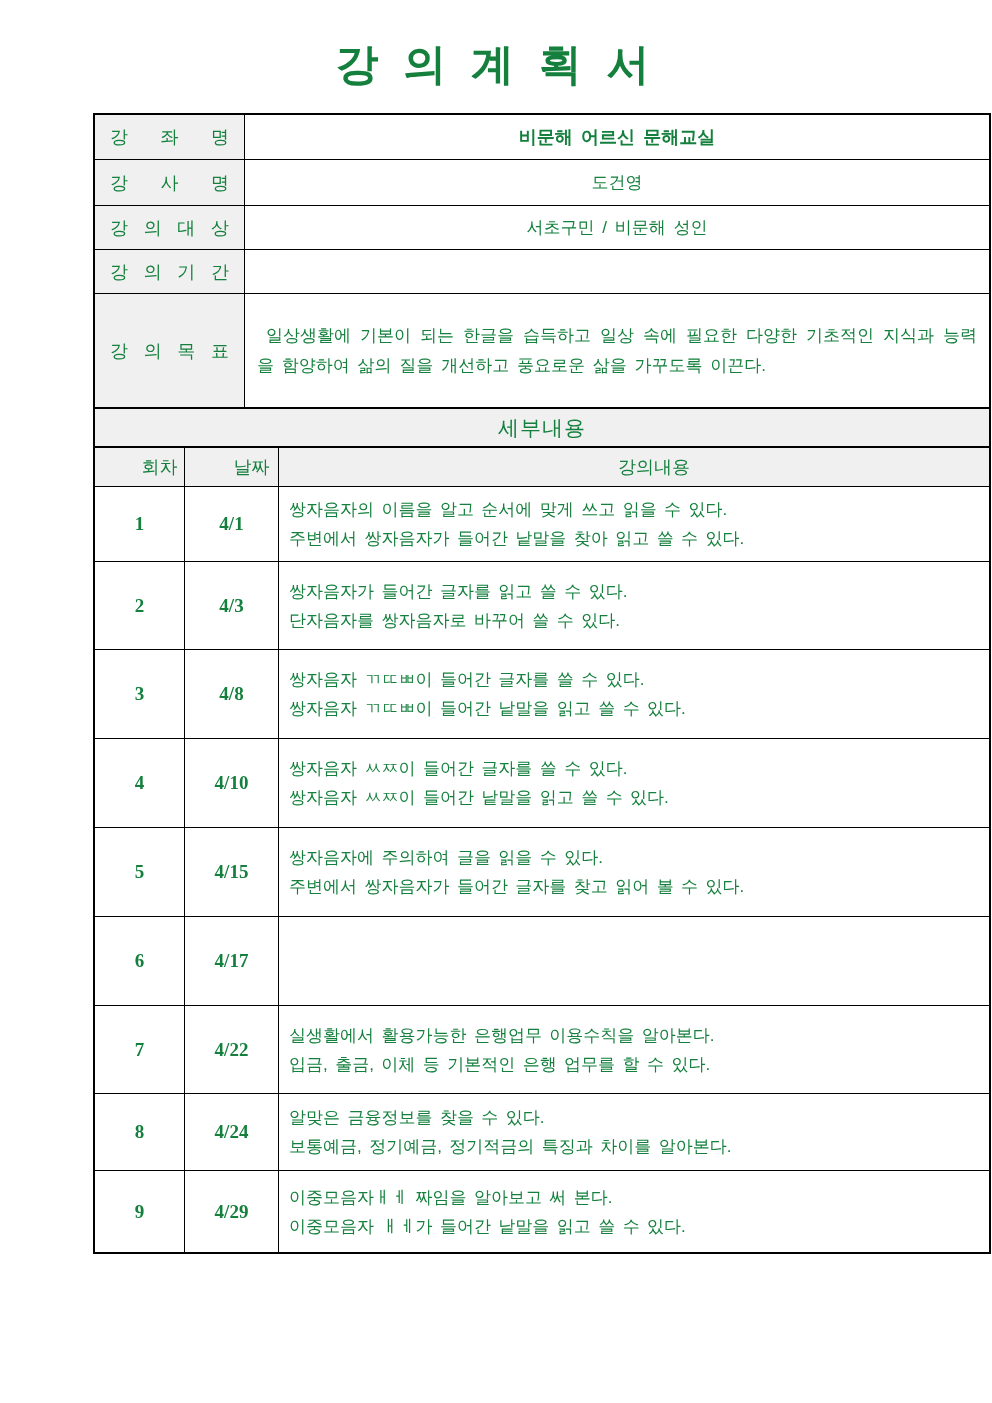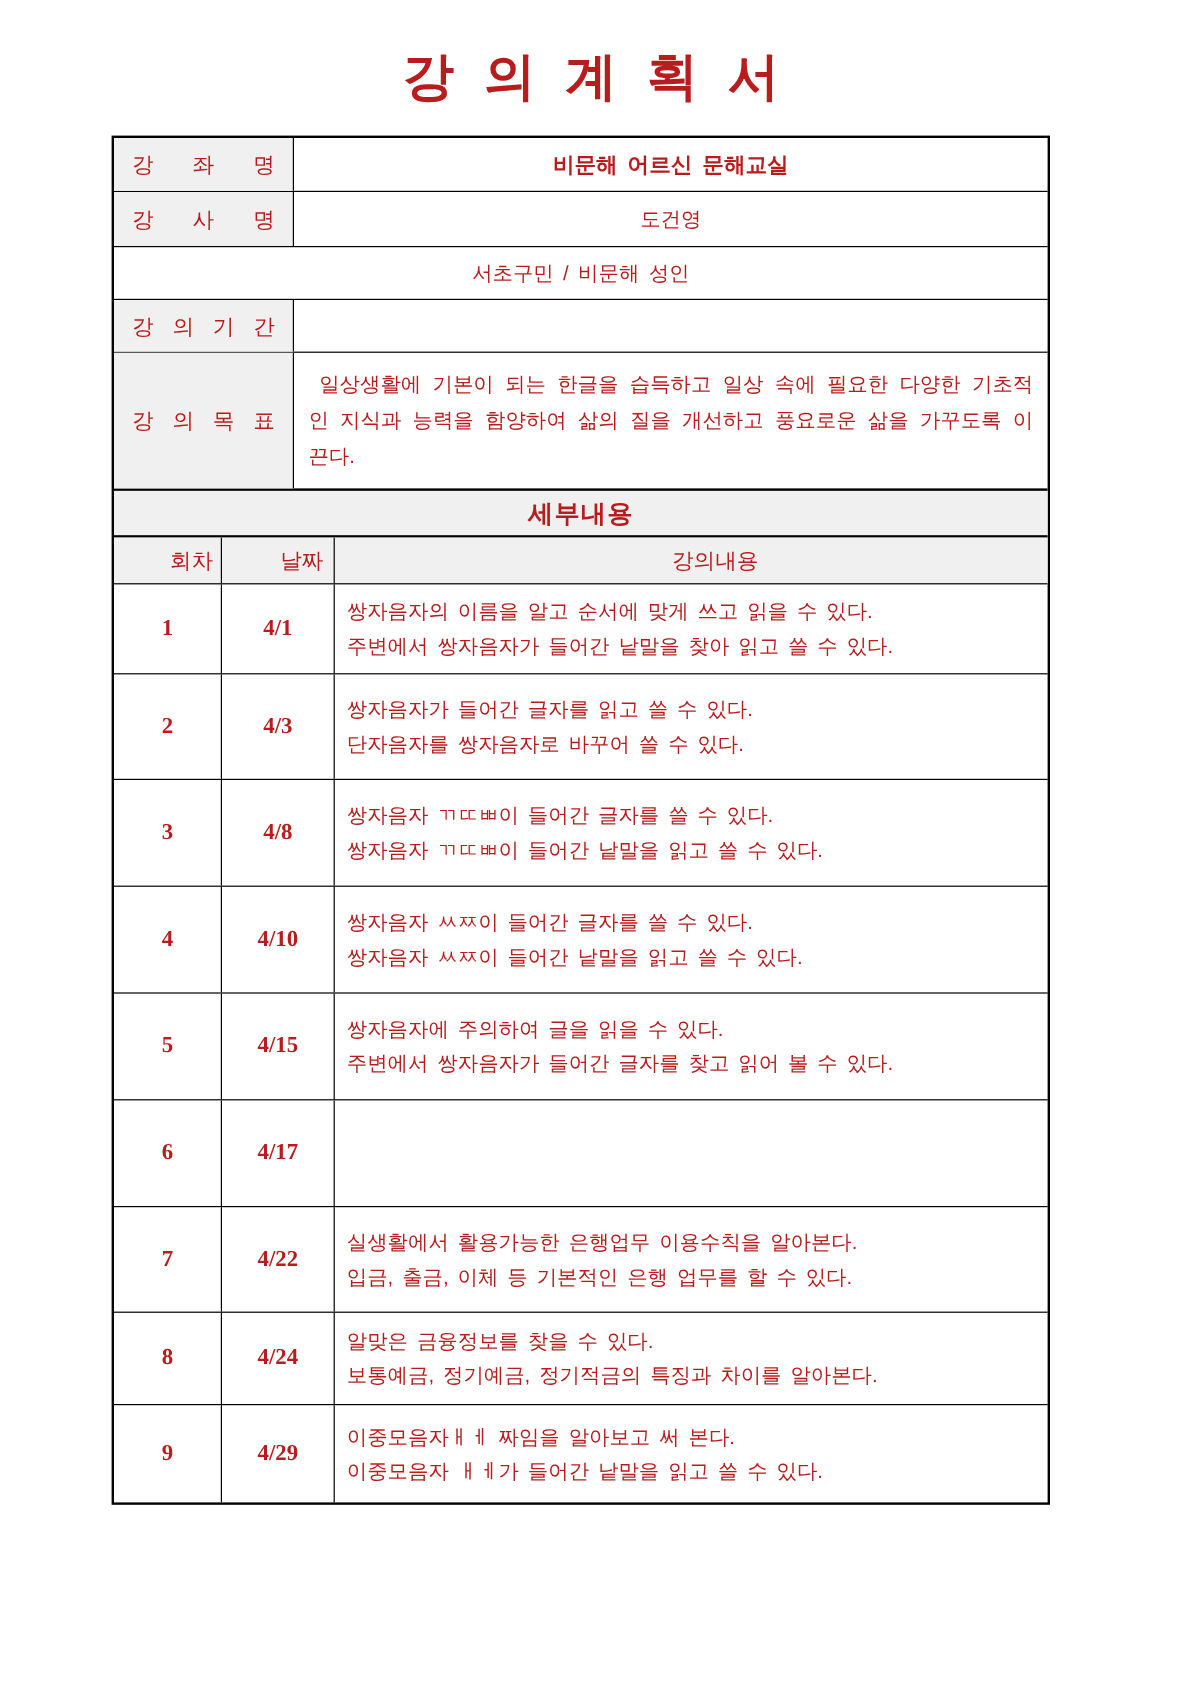--- a/index.html
+++ b/index.html
@@ -3,37 +3,37 @@
 <meta charset="utf-8">
 <style>
   * { margin: 0; padding: 0; box-sizing: border-box; }
   html, body { background: #ffffff; }
   .page {
     position: relative;
     width: 992px;
     height: 1403px;
     margin: 0 auto;
     background: #ffffff;
-    color: #b91c1c;
+    color: #15803d;
     font-family: "Liberation Sans", "DejaVu Sans", sans-serif;
     overflow: hidden;
   }
   .doc-title {
     margin-top: 38px;
     text-align: center;
     font-family: "Liberation Serif", "DejaVu Serif", serif;
     font-weight: bold;
     font-size: 43px;
     letter-spacing: 7px;
     line-height: 54px;
     white-space: pre;
   }
   .doc-table {
     margin: 21px 93px 0 93px;
-    width: 782px;
+    width: 898px;
     border: 2px solid #000000;
   }
 
   
   .info-row { display: flex; border-bottom: 1px solid #000000; }
   .info-row.r0 { min-height: 45px; }
   .info-row.r1 { min-height: 46px; }
   .info-row.r2 { min-height: 44px; }
   .info-row.r3 { min-height: 44px; }
   .info-row.r4 { min-height: 113px; border-bottom: none; }
@@ -81,21 +81,21 @@
   
   .section-header {
     border-top: 2px solid #000000;
     border-bottom: 2px solid #000000;
     background: #f0f0f0;
     min-height: 41px;
     display: flex;
     align-items: center;
     justify-content: center;
     font-family: "Liberation Serif", "DejaVu Serif", serif;
-    font-weight: bold;
+    font-weight: normal;
     font-size: 21px;
     letter-spacing: 1px;
   }
 
   
   .detail-header {
     display: flex;
     background: #f0f0f0;
     border-bottom: 1px solid #000000;
     min-height: 39px;
@@ -157,20 +157,23 @@
         </div>
       <div class="info-value bold">비문해 어르신 문해교실</div>
     </div>
     <div class="info-row r1">
       <div class="info-label">
           <span>강 사 명</span>
         </div>
       <div class="info-value">도건영</div>
     </div>
     <div class="info-row r2">
+      <div class="info-label">
+          <span>강 의 대 상</span>
+        </div>
       <div class="info-value">서초구민 / 비문해 성인</div>
     </div>
     <div class="info-row r3">
       <div class="info-label">
           <span>강 의 기 간</span>
         </div>
     </div>
     <div class="info-row r4">
       <div class="info-label">
           <span>강 의 목 표</span>

